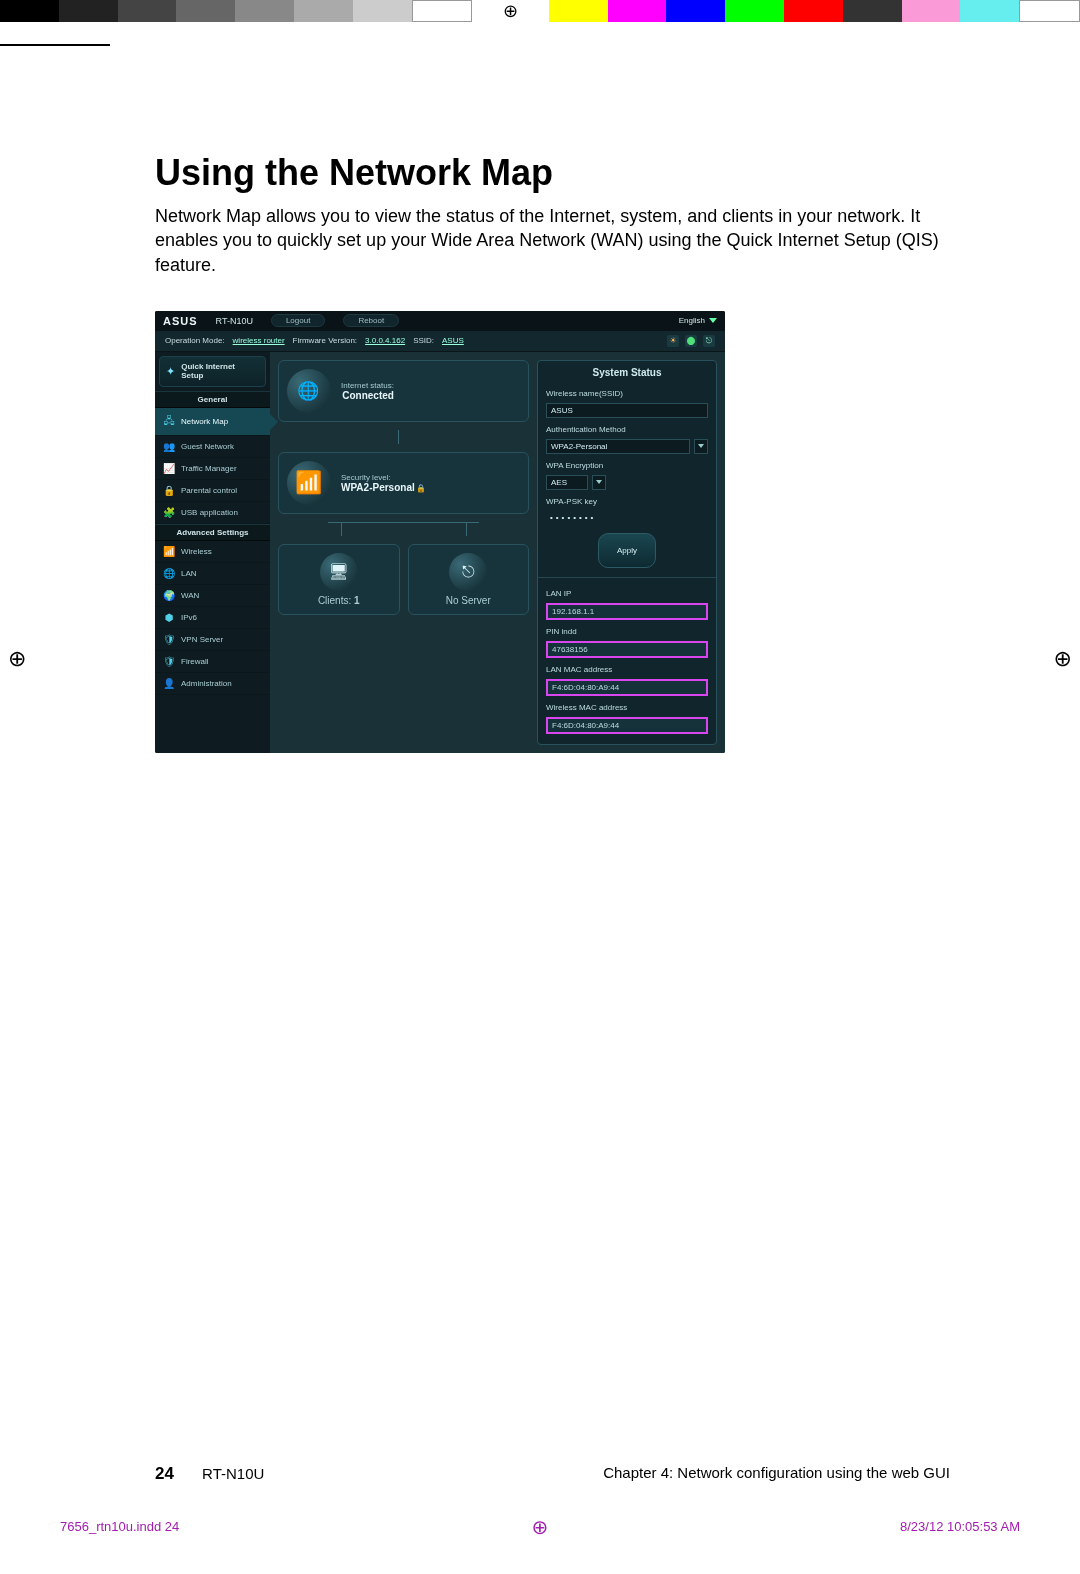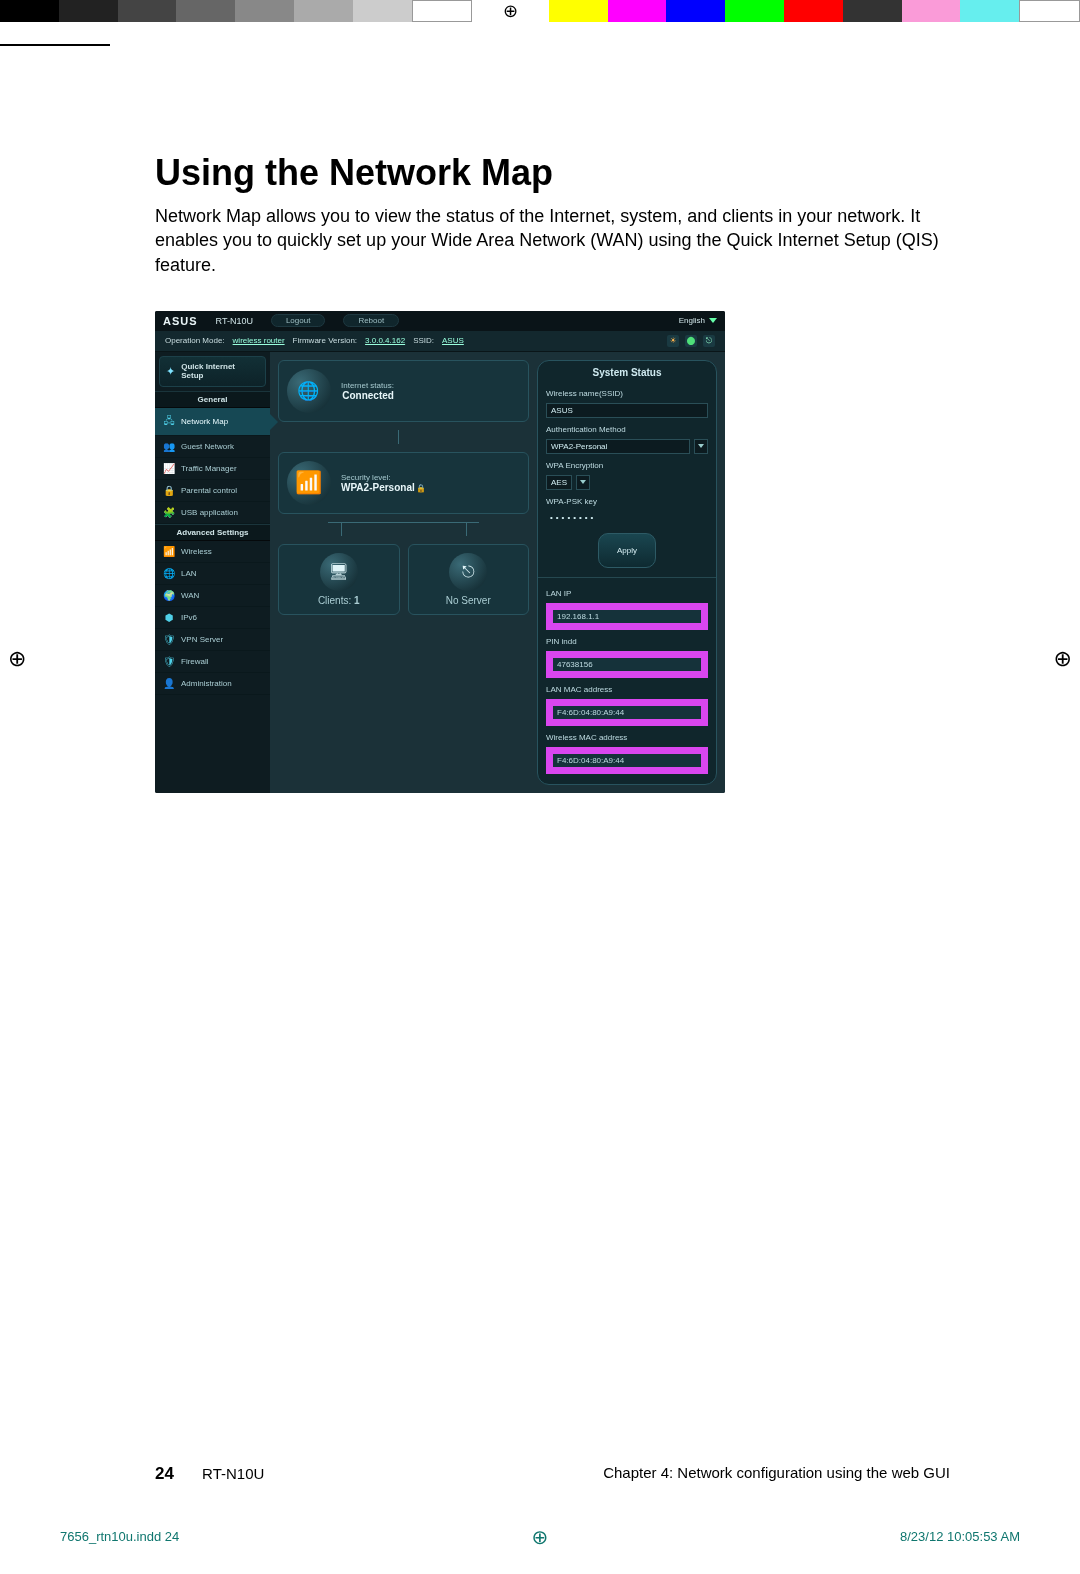--- a/index.html
+++ b/index.html
@@ -49,36 +49,36 @@
   .two-small { display: flex; gap: 8px; }
   .smcard { flex: 1; background: #17343c; border: 1px solid #28535e; border-radius: 6px; padding: 8px; display: flex; flex-direction: column; align-items: center; gap: 4px; }
   .circle-sm { width: 38px; height: 38px; border-radius: 50%; background: radial-gradient(circle at 30% 30%, #3a6a76, #0d2228); display: flex; align-items: center; justify-content: center; font-size: 16px; color: #dff4f8; }
   .sm-label { font-size: 10px; color: #aacdd3; }
   .connector { height: 14px; display: flex; justify-content: center; position: relative; }
   .connector::before { content: ""; position: absolute; left: 48%; top: 0; width: 1px; height: 14px; background: #3a6a76; }
   .connector2 { height: 14px; position: relative; }
   .connector2::before { content: ""; position: absolute; left: 20%; right: 20%; top: 0; height: 1px; background: #3a6a76; }
   .connector2 .v { position: absolute; top: 0; width: 1px; height: 14px; background: #3a6a76; }
 
-  .rightcol { width: 180px; background: #10262c; border: 1px solid #28535e; border-radius: 12px; padding: 6px 8px 10px; display: flex; flex-direction: column; gap: 5px; }
+  .rightcol { width: 180px; background: #10262c; border: 1px solid #28535e; border-radius: 4px; padding: 6px 8px 10px; display: flex; flex-direction: column; gap: 5px; }
   .sys-title { text-align: center; font-size: 10px; font-weight: bold; color: #cfeaf0; padding-bottom: 4px; }
   .fld-label { font-size: 8px; color: #bedbe1; margin-top: 2px; }
   .txt-input { width: 100%; background: #0c1b20; border: 1px solid #2a4e57; color: #d2eef3; font-size: 8px; padding: 2px 4px; }
   .sel-row { display: flex; gap: 4px; }
   .sel-row .txt-input { flex: 1; }
   .dd-btn { width: 14px; background: #0c1b20; border: 1px solid #2a4e57; display: flex; align-items: center; justify-content: center; }
   .dd-btn span { width: 0; height: 0; border-left: 3px solid transparent; border-right: 3px solid transparent; border-top: 4px solid #9cc; }
   .apply { align-self: center; margin-top: 4px; background: linear-gradient(#1a4650,#0e2a31); border: 1px solid #2d5a65; border-radius: 10px; padding: 12px 18px; font-size: 8px; color: #d7eef3; cursor: pointer; }
-  .ro-box { width: 100%; background: #15323a; border: 7px solid #d946ef; color: #bedbe1; font-size: 8px; padding: 2px 4px; }
+  .ro-box { width: 100%; background: #15323a; border: 2px solid #d946ef; color: #bedbe1; font-size: 8px; padding: 2px 4px; }
   .sep { height: 1px; background: #254850; margin: 4px -8px; }
 
   
   .pg-footer { position: absolute; bottom: 90px; left: 155px; right: 130px; display: flex; justify-content: space-between; font-size: 15px; }
   .pg-footer .num { font-weight: bold; font-size: 17px; margin-right: 24px; }
-  .print-footer { position: absolute; bottom: 30px; left: 60px; right: 60px; display: flex; justify-content: space-between; font-size: 13px; color: #0f766e; align-items: center; }
+  .print-footer { position: absolute; bottom: 40px; left: 60px; right: 60px; display: flex; justify-content: space-between; font-size: 13px; color: #a21caf; align-items: center; }
   .center-cross { position: absolute; left: 50%; transform: translateX(-50%); }
   .side-cross-l { position: absolute; left: 8px; top: 646px; font-size: 22px; }
   .side-cross-r { position: absolute; right: 8px; top: 646px; font-size: 22px; }
   .top-rule { position: absolute; top: 44px; left: 0; width: 110px; height: 2px; background: #000; }
 </style>
 </head>
 <body>
 
 <div class="calib">
   <div style="background:#000"></div>
@@ -237,21 +237,21 @@
 
           <div class="fld-label">Authentication Method</div>
           <div class="sel-row">
             <input class="txt-input" value="WPA2-Personal" style="">
             <div class="dd-btn">
                 <span></span>
               </div>
           </div>
 
           <div class="fld-label">WPA Encryption</div>
-          <div class="sel-row" style="width:44px">
+          <div class="sel-row" style="width:60px">
             <input class="txt-input" value="AES" style="">
             <div class="dd-btn">
                 <span></span>
               </div>
           </div>
 
           <div class="fld-label">WPA-PSK key</div>
           <input class="txt-input" style="background: transparent; border: none; letter-spacing: 3px;" value="••••••••">
 
           <button class="apply">Apply</button>

